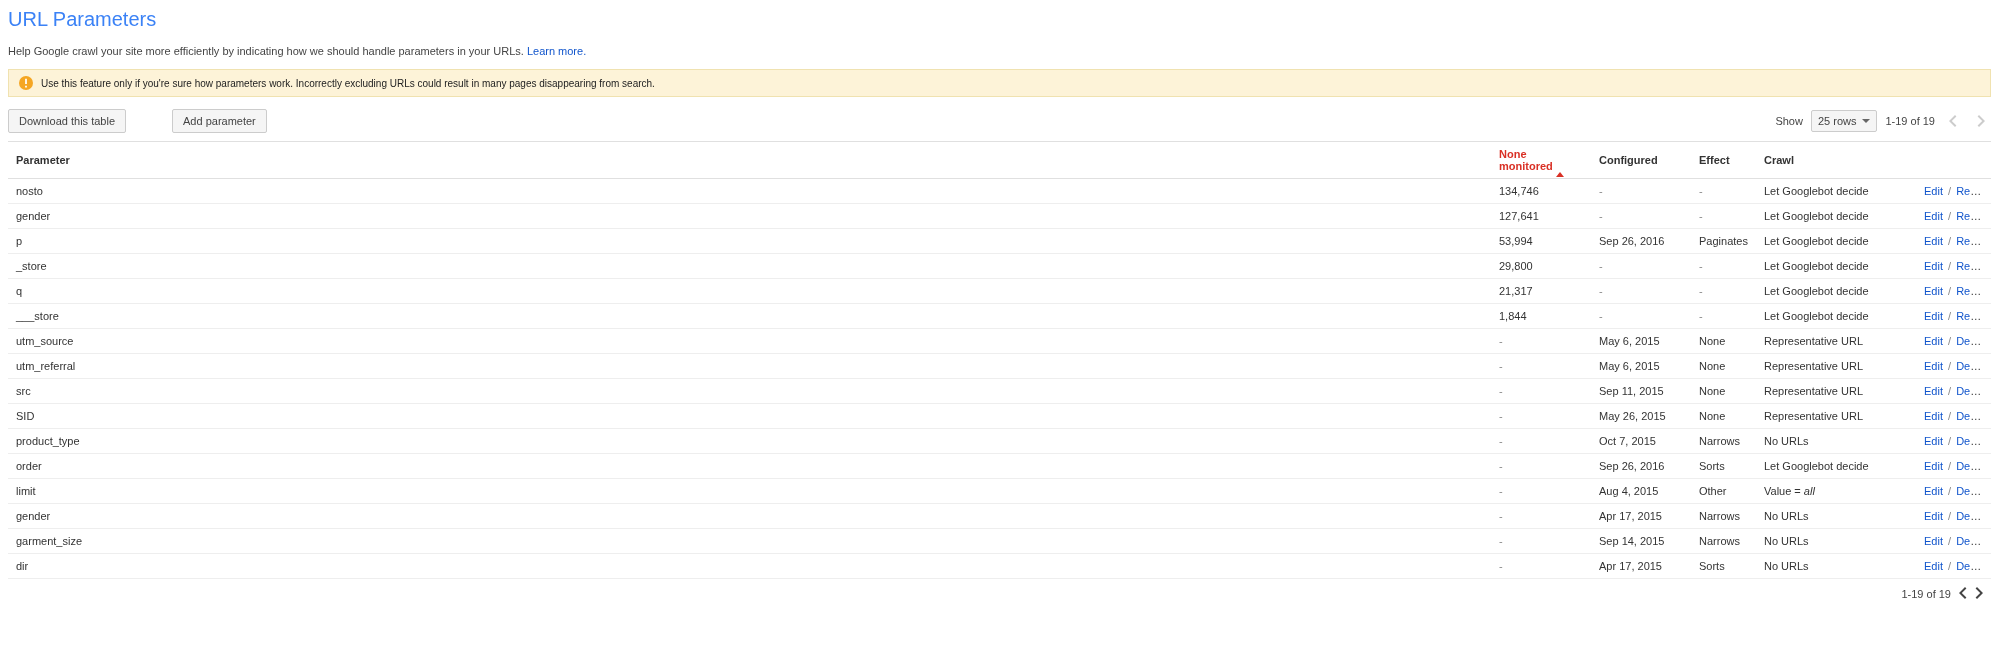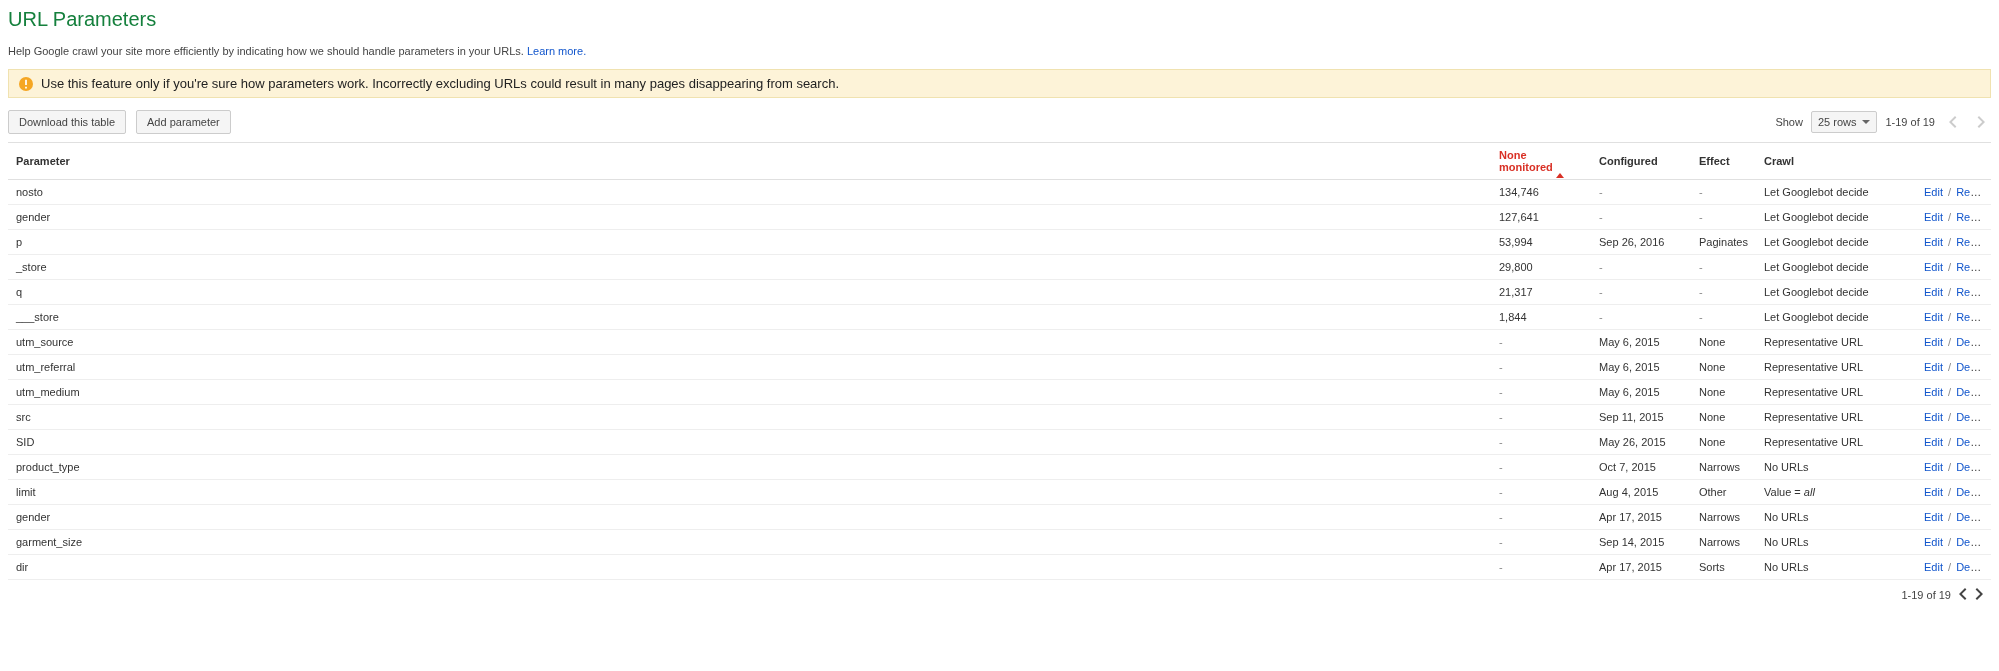--- a/index.html
+++ b/index.html
@@ -8,50 +8,51 @@
     padding: 8px;
     font-family: Arial, Helvetica, sans-serif;
     font-size: 11px;
     color: #222;
     background: #fff;
   }
   h1 {
     font-size: 20px;
     font-weight: 400;
     margin: 0 0 14px 0;
-    color: #15803d;
+    color: #3b82f6;
   }
   .intro {
     font-size: 11px;
     color: #444;
     margin-bottom: 12px;
   }
   .intro a { color: #1155cc; text-decoration: none; }
 
   .warning {
     background: #fdf3d8;
     border: 1px solid #f0e2b0;
     padding: 6px 10px;
     margin-bottom: 12px;
     display: flex;
     align-items: center;
     gap: 8px;
-    font-size: 13px;
+    font-size: 10px;
   }
   .warning .wicon {
     width: 14px; height: 14px;
     display: inline-flex; align-items: center; justify-content: center;
     flex-shrink: 0;
   }
   .warning .wicon svg circle { fill: #f5a623; }
   .warning .wicon svg path { fill: #fff; }
 
   .toolbar {
     display: flex;
     margin-bottom: 8px;
+    gap: 36px;
   }
   .toolbar .btn {
     background: #f5f5f5;
     border: 1px solid #ccc;
     border-radius: 2px;
     padding: 5px 10px;
     font-size: 11px;
     color: #444;
     cursor: pointer;
     margin-right: 10px;
@@ -265,28 +266,20 @@
       </tr>
       <tr>
         <td>utm_referral</td>
         <td class="dash">-</td>
         <td>May 6, 2015</td>
         <td>None</td>
         <td>Representative URL</td>
         <td class="actions"><a href="#">Edit</a><span class="sep"> / </span><a href="#">Delete</a></td>
       </tr>
       <tr>
-        <td>utm_medium</td>
-        <td class="dash">-</td>
-        <td>May 6, 2015</td>
-        <td>None</td>
-        <td>Representative URL</td>
-        <td class="actions"><a href="#">Edit</a><span class="sep"> / </span><a href="#">Delete</a></td>
-      </tr>
-      <tr>
         <td>src</td>
         <td class="dash">-</td>
         <td>Sep 11, 2015</td>
         <td>None</td>
         <td>Representative URL</td>
         <td class="actions"><a href="#">Edit</a><span class="sep"> / </span><a href="#">Delete</a></td>
       </tr>
       <tr>
         <td>SID</td>
         <td class="dash">-</td>
@@ -294,20 +287,28 @@
         <td>None</td>
         <td>Representative URL</td>
         <td class="actions"><a href="#">Edit</a><span class="sep"> / </span><a href="#">Delete</a></td>
       </tr>
       <tr>
         <td>product_type</td>
         <td class="dash">-</td>
         <td>Oct 7, 2015</td>
         <td>Narrows</td>
         <td>No URLs</td>
+        <td class="actions"><a href="#">Edit</a><span class="sep"> / </span><a href="#">Delete</a></td>
+      </tr>
+      <tr>
+        <td>order</td>
+        <td class="dash">-</td>
+        <td>Sep 26, 2016</td>
+        <td>Sorts</td>
+        <td>Let Googlebot decide</td>
         <td class="actions"><a href="#">Edit</a><span class="sep"> / </span><a href="#">Delete</a></td>
       </tr>
       <tr>
         <td>limit</td>
         <td class="dash">-</td>
         <td>Aug 4, 2015</td>
         <td>Other</td>
         <td><span>Value = </span><span class="italic">all</span></td>
         <td class="actions"><a href="#">Edit</a><span class="sep"> / </span><a href="#">Delete</a></td>
       </tr>

